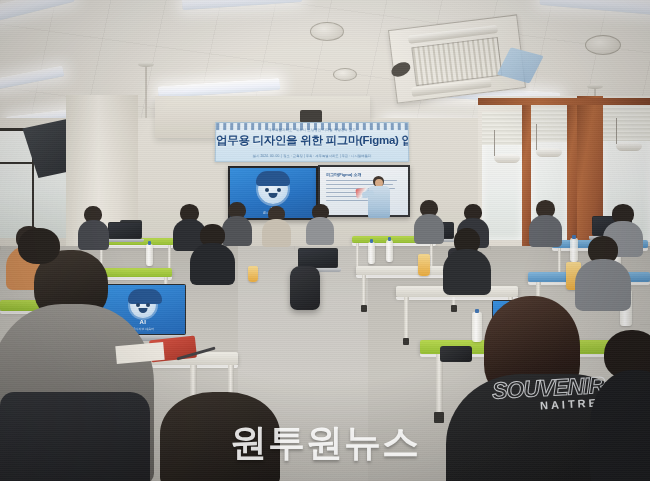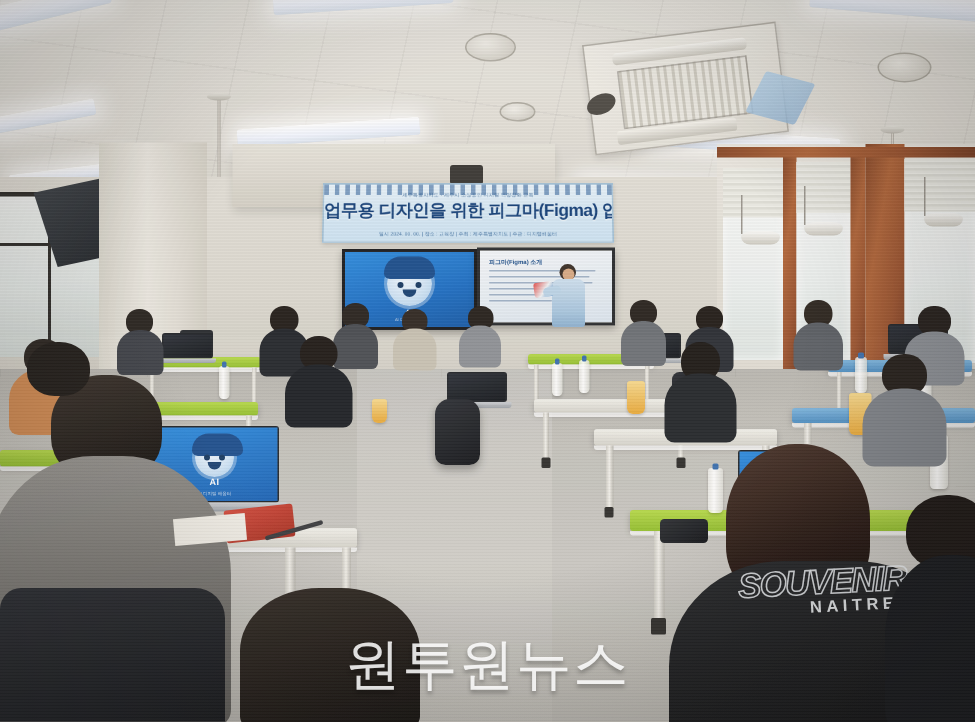--- a/index.html
+++ b/index.html
@@ -229,21 +229,21 @@
   
   #vignette{inset:0;pointer-events:none;
     background:radial-gradient(ellipse at 50% 45%,rgba(0,0,0,0) 45%,rgba(0,0,0,.22) 100%);}
   #grain{inset:0;pointer-events:none;opacity:.05;
     background:repeating-linear-gradient(0deg,rgba(0,0,0,.5) 0 1px,rgba(255,255,255,.5) 1px 2px);}
   #warm{inset:0;pointer-events:none;background:rgba(190,175,150,.05);}
 
   
   #watermark{
     left:0;right:0;top:418px;text-align:center;
-    font-size:37px;font-weight:normal;letter-spacing:1px;
+    font-size:37px;font-weight:bold;letter-spacing:1px;
     color:rgba(255,255,255,.86);
     text-shadow:0 2px 3px rgba(0,0,0,.28);
     pointer-events:none;
   }
 </style>
 </head>
 <body>
 
 <div id="photo">
 

